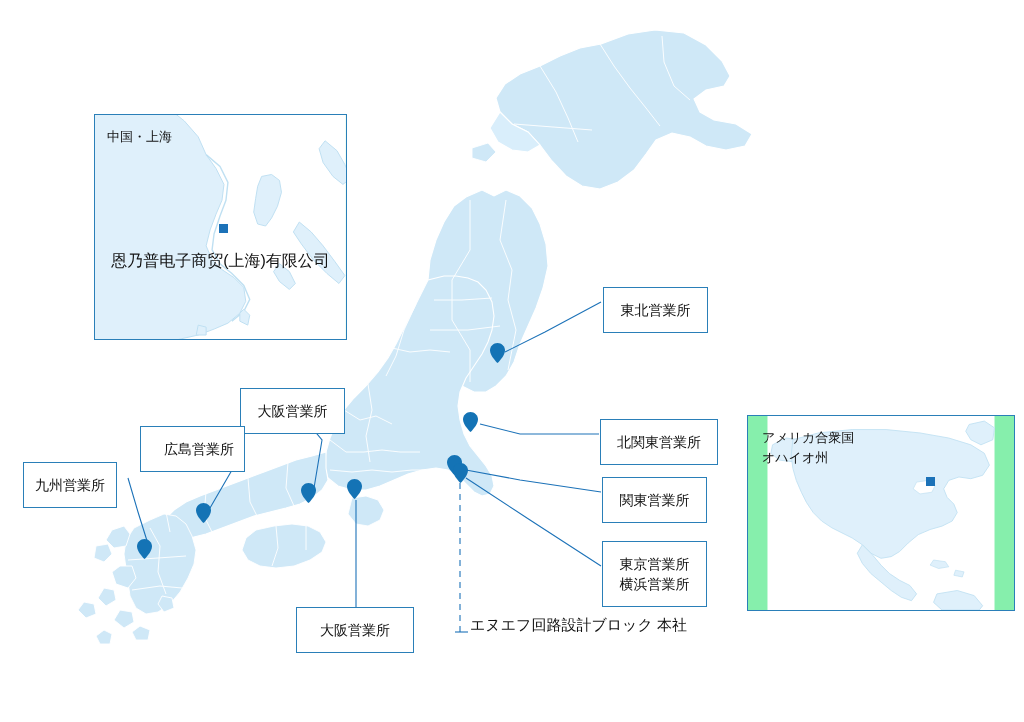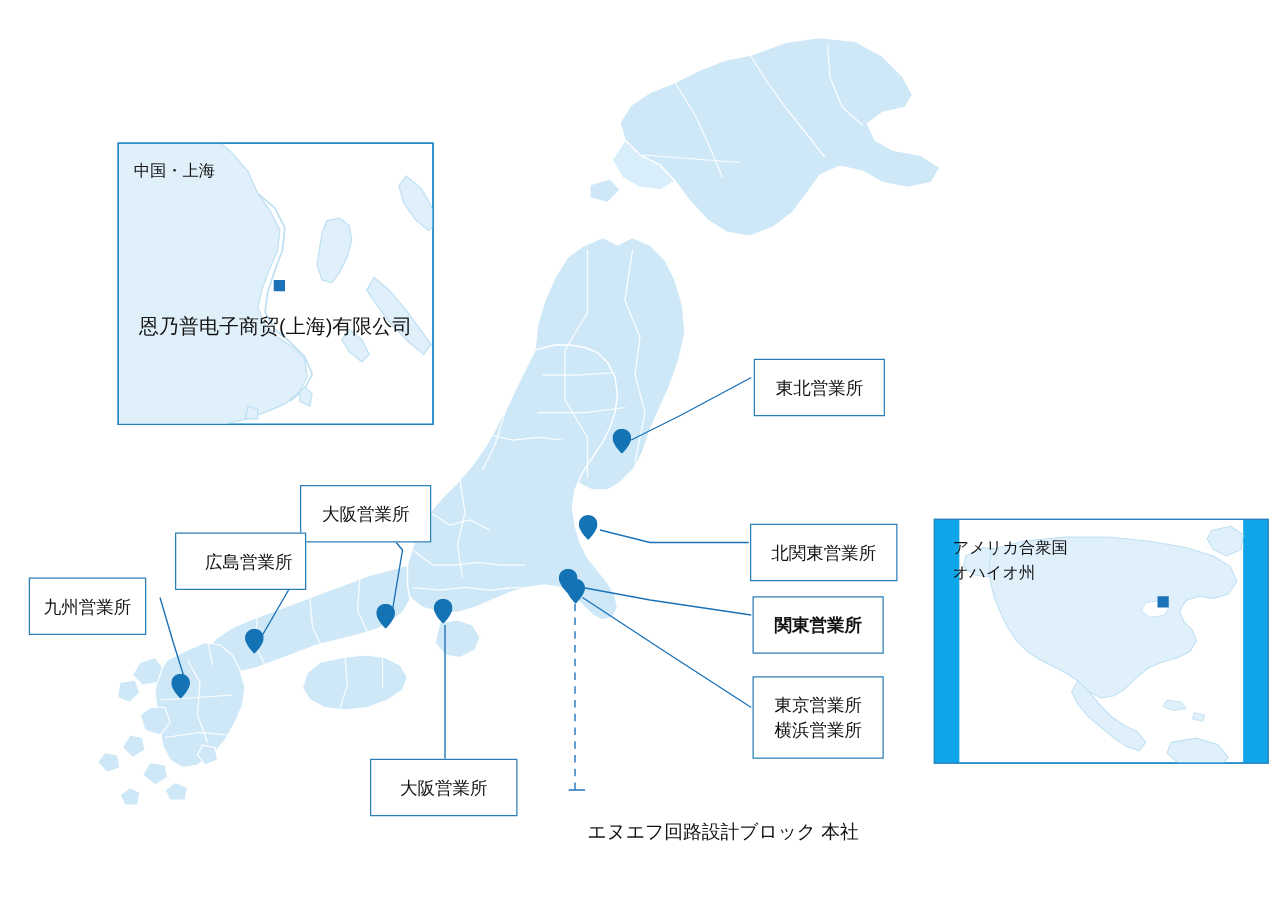--- a/index.html
+++ b/index.html
@@ -25,21 +25,21 @@
     left: 0;
     top: 0;
     width: 1024px;
     height: 722px;
   }
   
   .inset {
     position: absolute;
     box-sizing: border-box;
     border: 1px solid #2a7fb8;
-    background: #0ea5e9;
+    background: #86efac;
     overflow: hidden;
   }
   #inset-china {
     left: 94px;
     top: 114px;
     width: 253px;
     height: 226px;
   }
   #inset-usa {
     left: 747px;
@@ -246,29 +246,29 @@
     </svg>
   <svg class="pin" style="left:196px; top:503px;" viewBox="0 0 15 20">
       <path d="M7.5 0C3.4 0 0 3.3 0 7.4 0 12.9 7.5 20 7.5 20S15 12.9 15 7.4C15 3.3 11.6 0 7.5 0z" fill="#1473b5"></path>
     </svg>
   <svg class="pin" style="left:137px; top:539px;" viewBox="0 0 15 20">
       <path d="M7.5 0C3.4 0 0 3.3 0 7.4 0 12.9 7.5 20 7.5 20S15 12.9 15 7.4C15 3.3 11.6 0 7.5 0z" fill="#1473b5"></path>
     </svg>
 
   <div class="label" style="left:603px; top:287px; width:105px;">東北営業所</div>
   <div class="label" style="left:600px; top:419px; width:118px;">北関東営業所</div>
-  <div class="label" style="left:602px; top:477px; width:105px;font-weight:bold;">関東営業所</div>
+  <div class="label" style="left:602px; top:477px; width:105px;">関東営業所</div>
   <div class="label" style="left:602px; top:541px; width:105px;">東京営業所
 横浜営業所</div>
   <div class="label" style="left:240px; top:388px; width:105px;">大阪営業所</div>
   <div class="label" style="left:140px; top:426px; width:105px;text-align:right;">広島営業所</div>
   <div class="label" style="left:23px; top:462px; width:94px;">九州営業所</div>
   <div class="label" style="left:296px; top:607px; width:118px;">大阪営業所</div>
 
-  <div class="plain-label" style="left:470px; top:616px;margin-top:40px;">エヌエフ回路設計ブロック 本社</div>
+  <div class="plain-label" style="left:470px; top:616px;">エヌエフ回路設計ブロック 本社</div>
 
   <div class="inset" id="inset-china">
     <svg class="inset-svg" viewBox="0 0 253 226" aria-hidden="true">
       <rect x="0" y="0" width="253" height="226" fill="#ffffff"></rect>
 
       <path d="M-10,-10 L70,-10 L90,6 L104,22 L112,40 L122,54 L130,70 L128,86 L122,100
                L116,116 L112,132 L118,146 L128,156 L140,164 L150,174 L152,188 L146,200
                L134,210 L120,216 L104,222 L86,226 L60,232 L20,234 L-10,232 Z" fill="#dff0fb" stroke="#bfe0f2" stroke-width="1"></path>
 
       <path d="M112,40 L126,52 L134,68 L132,86 L126,102 L120,120 L118,136 L126,150

